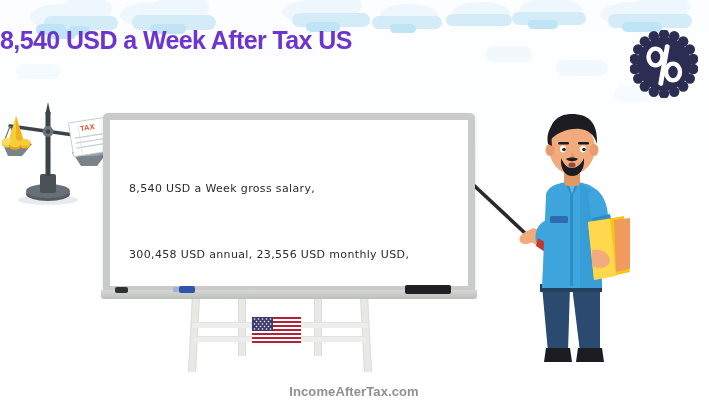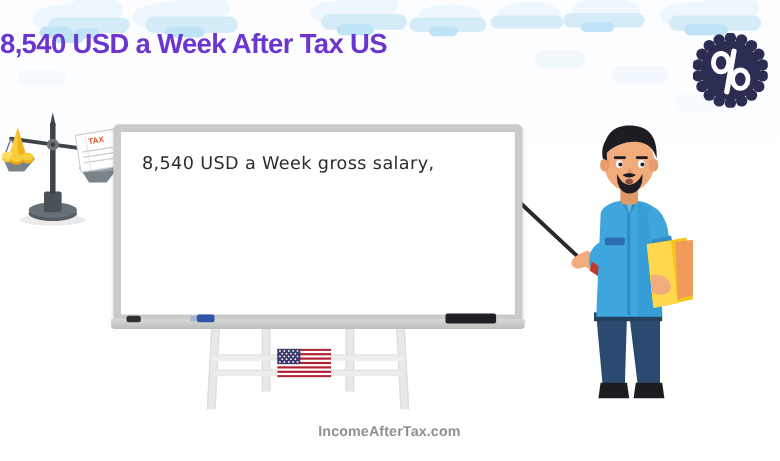--- a/index.html
+++ b/index.html
@@ -94,25 +94,26 @@
   .board-inner {
     position: absolute;
     left: 7px; top: 7px;
     right: 7px; bottom: 7px;
     background: #ffffff;
     padding: 9px 12px 0 12px;
     box-sizing: border-box;
   }
   .board-line {
     font-family: "DejaVu Sans", sans-serif;
-    font-size: 16px;
+    font-size: 11px;
     line-height: 25.5px;
     color: #2b2b2b;
     letter-spacing: 0.35px;
     white-space: nowrap;
+    margin-top: 40px;
   }
   .board-tray {
     position: absolute;
     left: -2px;
     top: 177px;
     width: 376px;
     height: 9px;
     background: linear-gradient(180deg,#d7d8d6 0%, #bdbfbd 100%);
     border-radius: 0 0 3px 3px;
   }
@@ -453,20 +454,21 @@
       <path d="M 106 59 C 109 57 115 57 118 59 C 115 62 109 62 106 59 Z" fill="#1c1c22"></path>
 
       <ellipse cx="112" cy="65" rx="3.5" ry="2.4" fill="#8c4b3e"></ellipse>
     </svg>
   </div>
 
   <div class="board-wrap">
     <div class="board-frame">
       <div class="board-inner">
         <div class="board-line">8,540 USD a Week gross salary,</div>
+        <div class="board-line">300,458 USD annual, 23,556 USD monthly USD,</div>
       </div>
     </div>
     <div class="board-tray"></div>
     <div class="tray-eraser-sm"></div>
     <div class="tray-marker-cap"></div>
     <div class="tray-marker"></div>
     <div class="tray-eraser-lg"></div>
   </div>
 
   <div class="footer">IncomeAfterTax.com</div>

